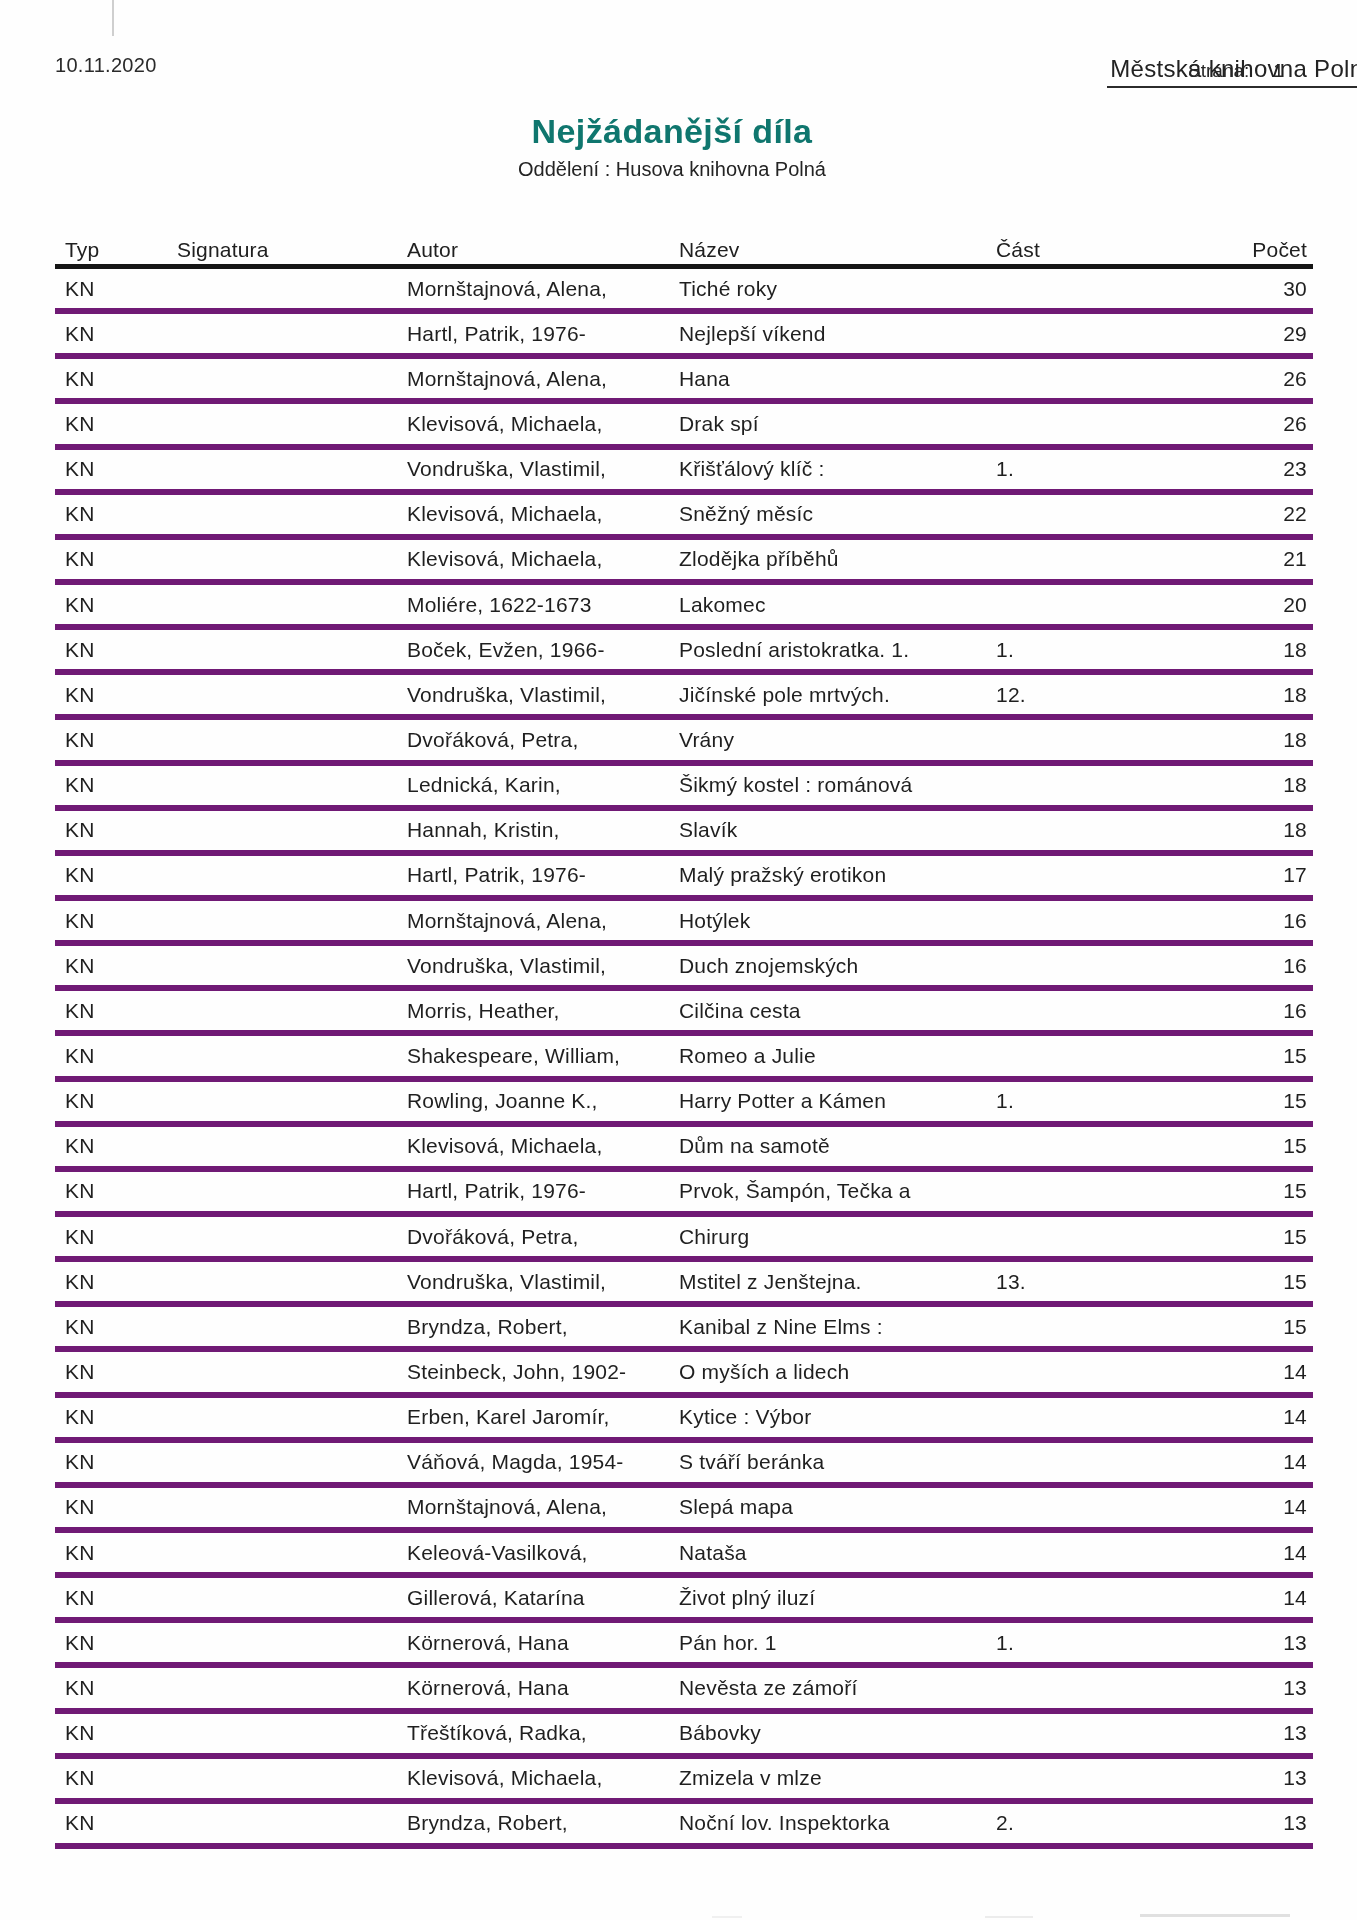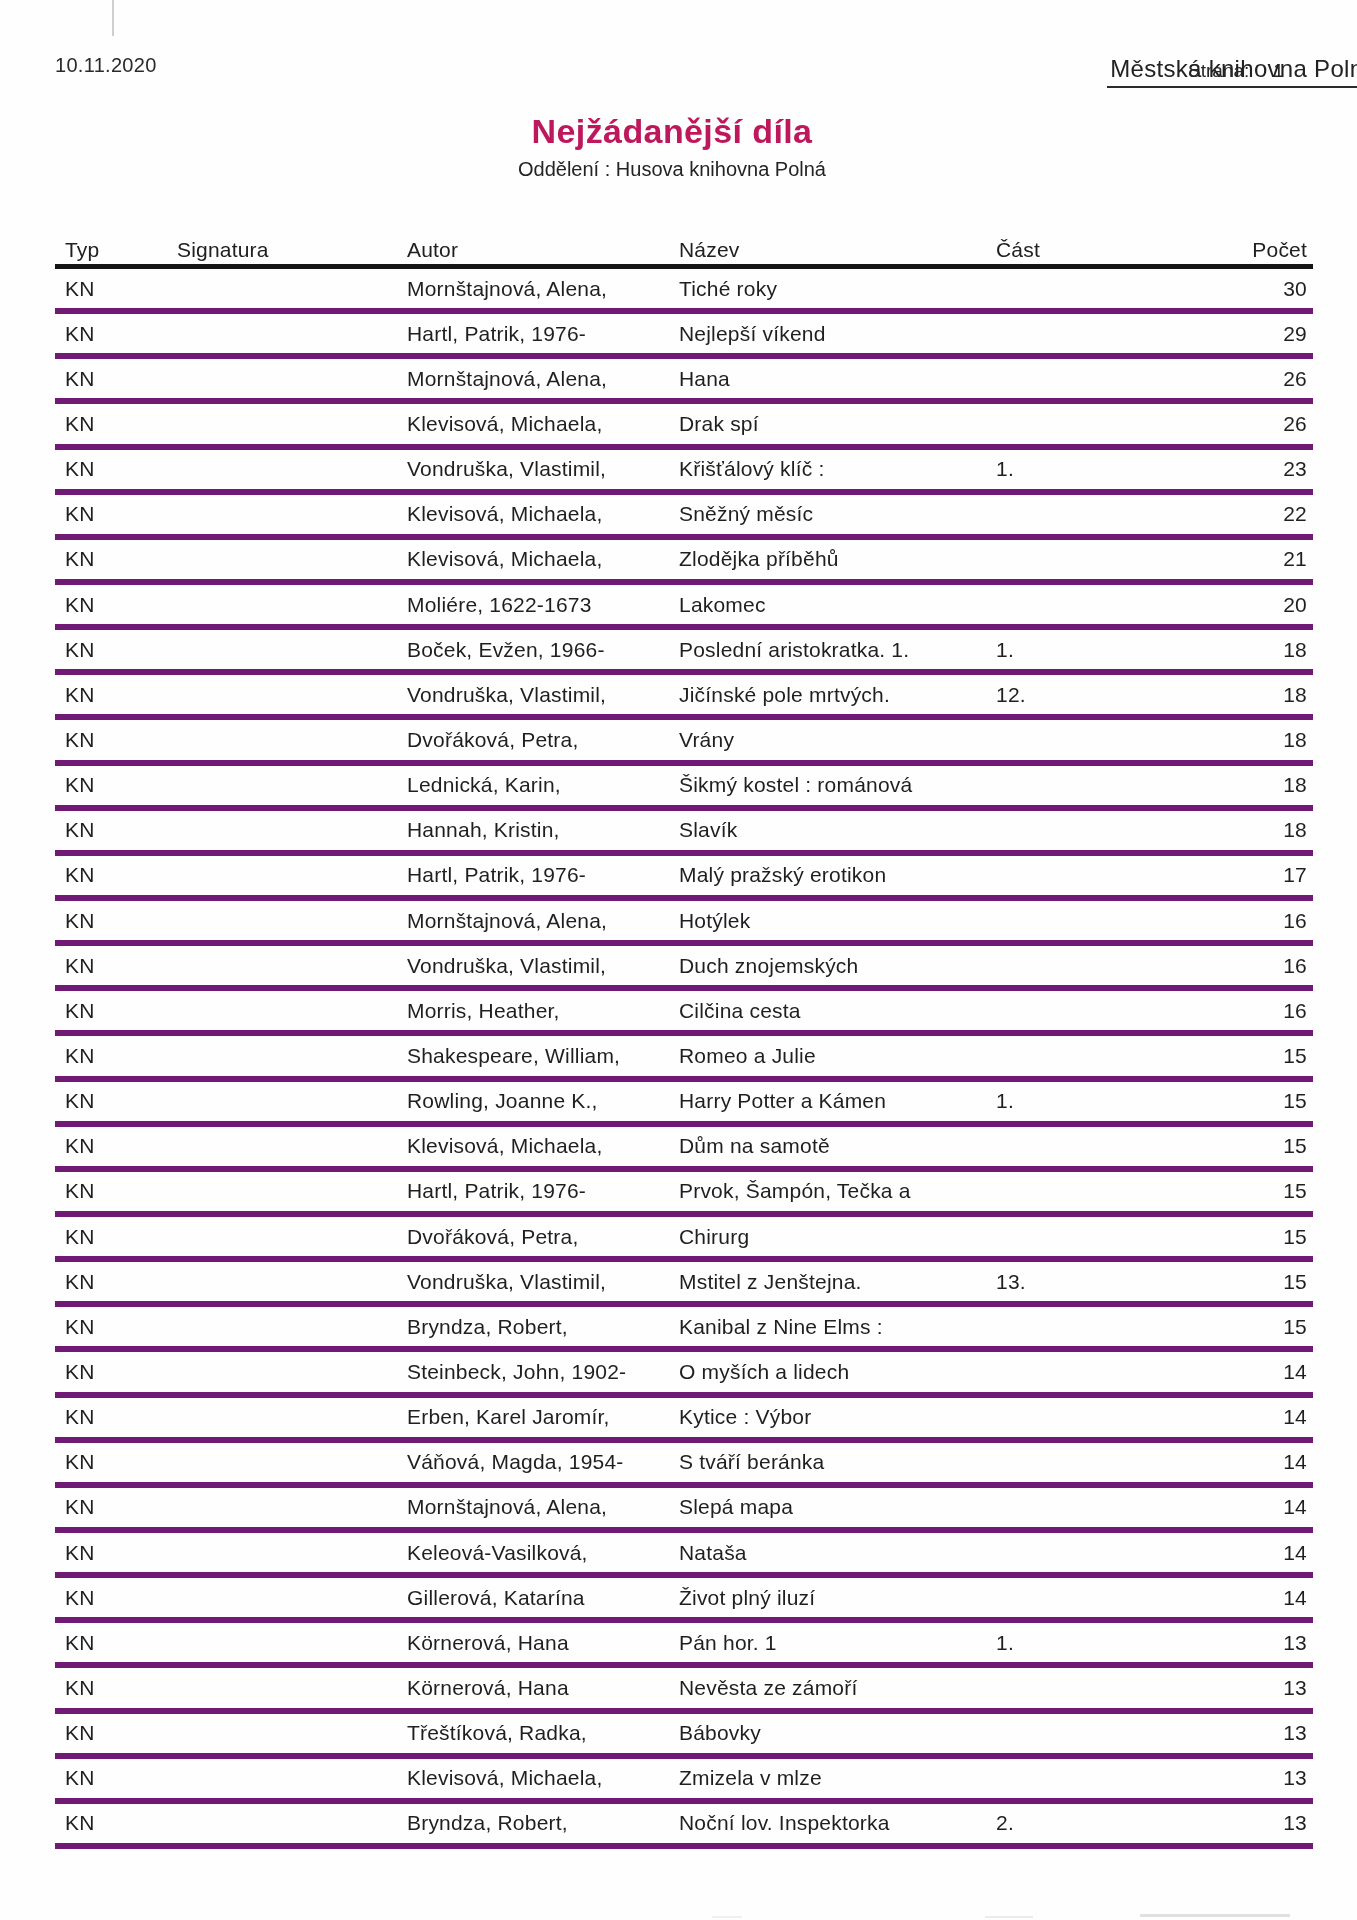--- a/index.html
+++ b/index.html
@@ -30,21 +30,21 @@
   }
   .strana{
     position:absolute;left:1188px;top:60px;
     font-size:19px;color:#272727;
   }
   .strana .num{display:inline-block;margin-left:24px;}
   
   .report-title{
     position:absolute;left:0;top:112px;width:1344px;
     text-align:center;
-    font-size:34px;font-weight:bold;color:#be185d;
+    font-size:34px;font-weight:bold;color:#0f766e;
     letter-spacing:.4px;
   }
   .report-subtitle{
     position:absolute;left:0;top:158px;width:1344px;
     text-align:center;
     font-size:20px;color:#242424;
   }
   
   .thead{
     position:absolute;left:55px;top:234px;width:1258px;height:28px;

